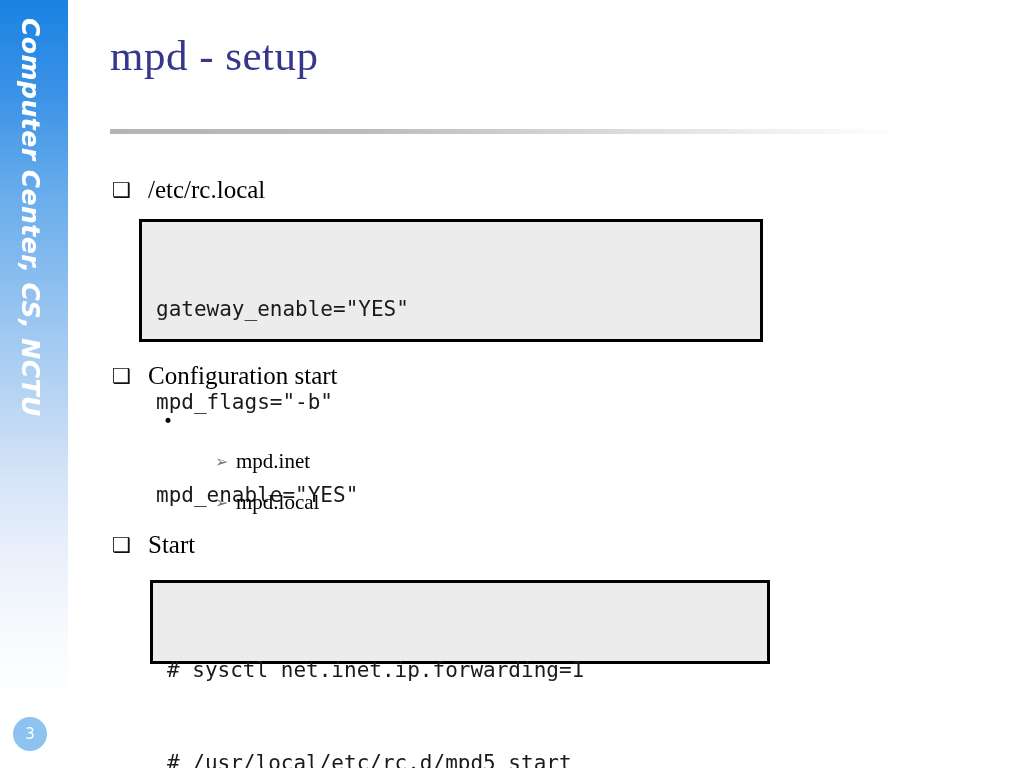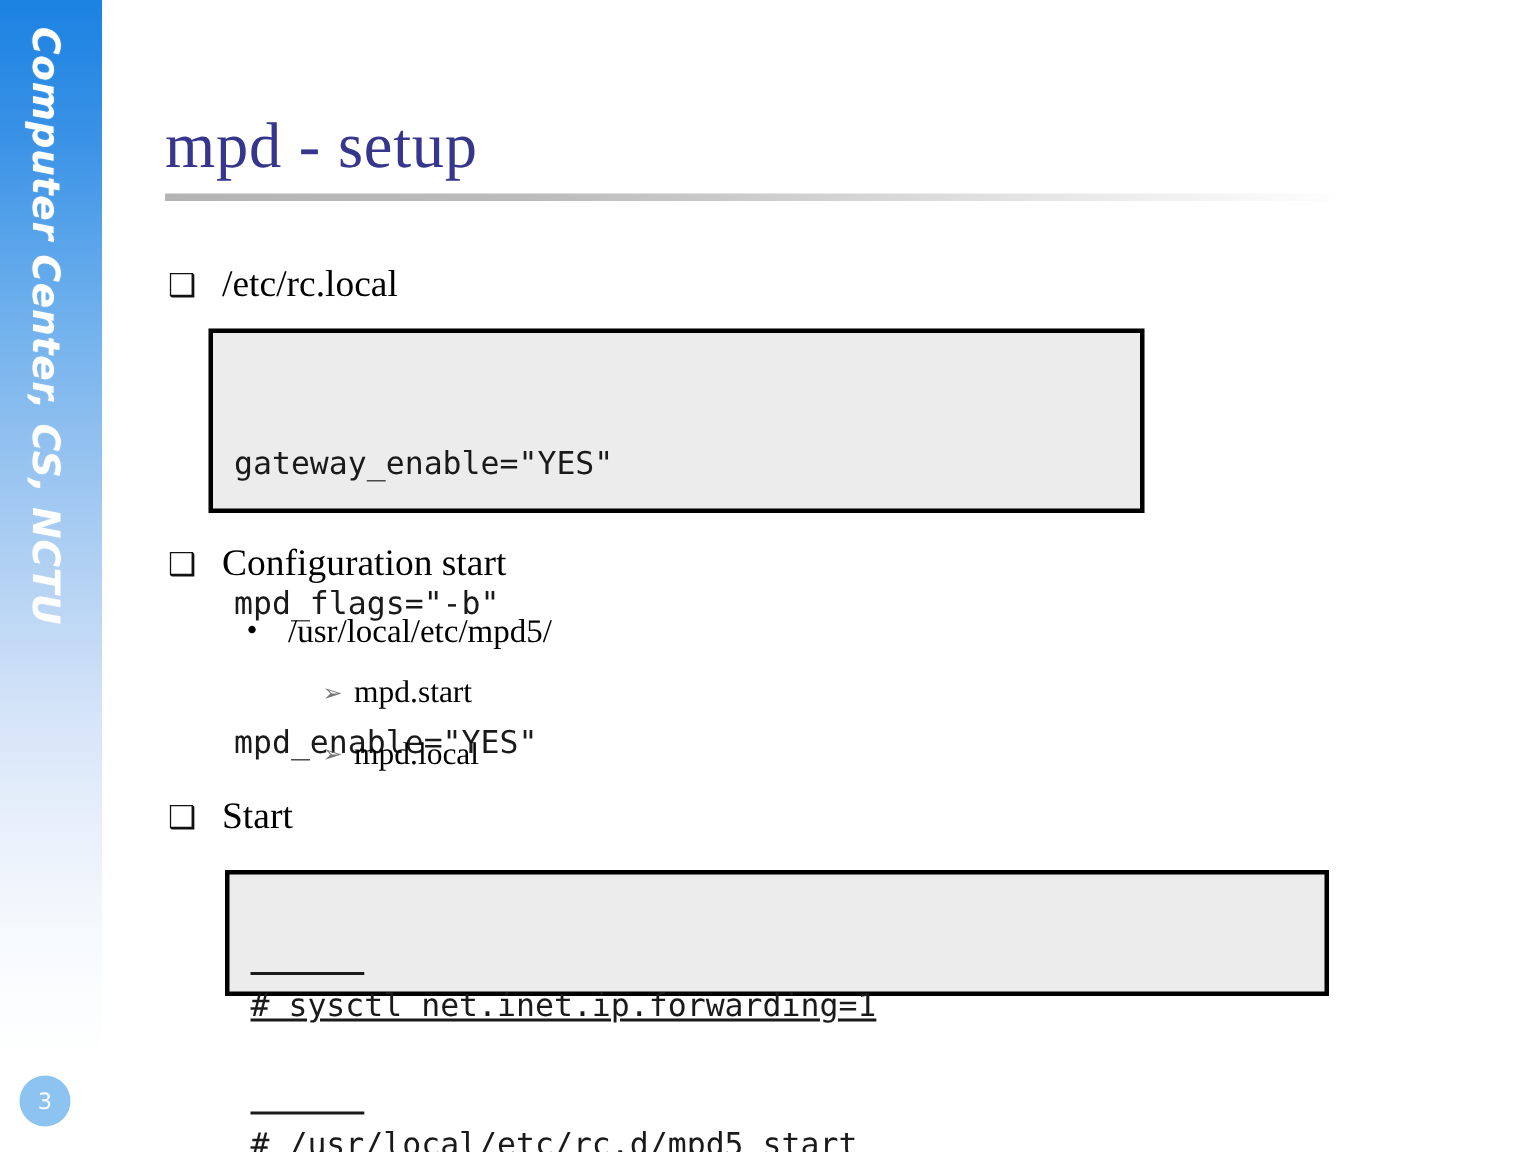--- a/index.html
+++ b/index.html
@@ -75,21 +75,20 @@
   
   #title {
     position: absolute;
     left: 110px;
     top: 31px;
     font-family: "Liberation Serif", serif;
     font-size: 43px;
     line-height: 50px;
     color: #36368c;
     letter-spacing: 0.5px;
-    margin-top: 42px;
   }
   #title-rule {
     position: absolute;
     left: 110px;
     top: 129px;
     width: 790px;
     height: 5px;
     background: linear-gradient(to right, #b4b4b4 0%, #bcbcbc 32%, #d6d6d6 60%, #eeeeee 82%, #ffffff 100%);
   }
 
@@ -172,23 +171,22 @@
 
   #codebox-rcconf {
     left: 139px;
     top: 219px;
     width: 624px;
     height: 123px;
   }
   #codebox-start {
     left: 150px;
     top: 580px;
-    width: 736px;
+    width: 620px;
     height: 84px;
-    text-decoration: underline;
   }
 </style>
 </head>
 <body>
 
 <div id="slide">
 
   <div id="sidebar">
     <div id="sidebar-label">Computer Center, CS, NCTU</div>
     <div id="page-badge">3</div>
@@ -210,26 +208,25 @@
       <div class="cline">mpd_enable="YES"</div>
     </div>
 
     <div class="lvl1" style="left:112px; top:361px;">
       <span class="marker">❑</span>
       <span class="txt">Configuration start</span>
     </div>
 
     <div class="lvl2" style="left:163px; top:407px;">
       <span class="marker">•</span>
-      <span class="txt">/usr/local/etc/mpd5/</span>
     </div>
 
     <div class="lvl3" style="left:215px; top:448px;">
       <span class="marker">➢</span>
-      <span class="txt">mpd.start</span>
+      <span class="txt">mpd.inet</span>
     </div>
 
     <div class="lvl3" style="left:215px; top:489px;">
       <span class="marker">➢</span>
       <span class="txt">mpd.local</span>
     </div>
 
     <div class="lvl1" style="left:112px; top:530px;">
       <span class="marker">❑</span>
       <span class="txt">Start</span>

